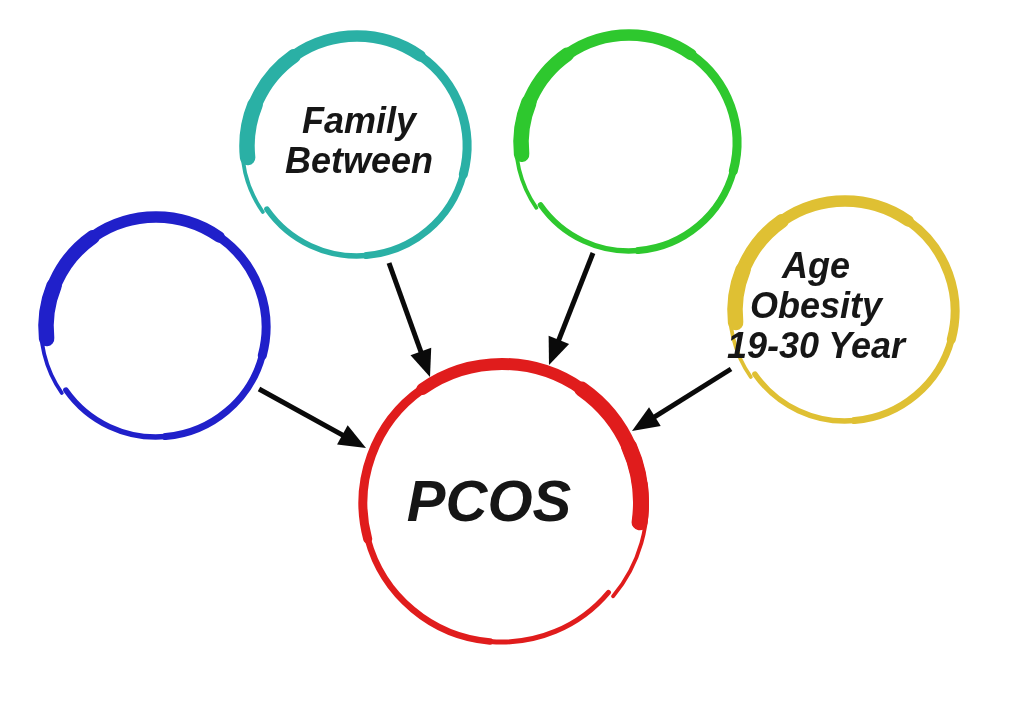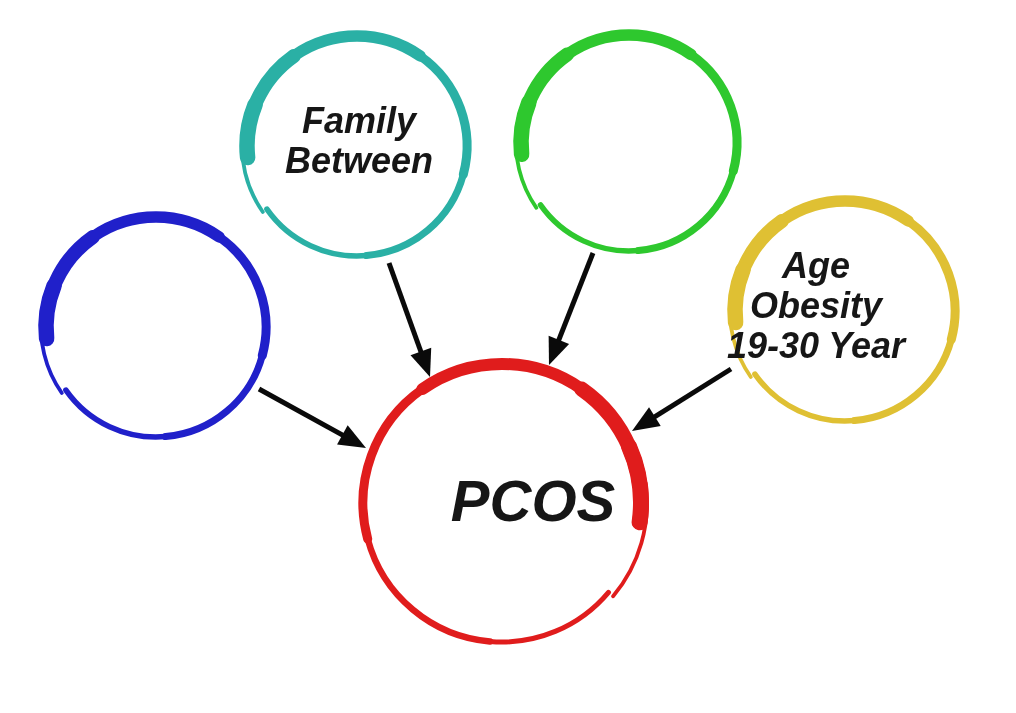--- a/index.html
+++ b/index.html
@@ -115,17 +115,17 @@
     <span class="line">Between</span>
   </div>
 
 
   <div class="label" style="left:816px; top:306px;">
     <span class="line">Age</span>
     <span class="line">Obesity</span>
     <span class="line">19-30 Year</span>
   </div>
 
-  <div class="label center-label" style="left:489px; top:501px;margin-left:44px;">
+  <div class="label center-label" style="left:489px; top:501px;">
     <span class="line">PCOS</span>
   </div>
 
 </div>
 
 </body></html>

